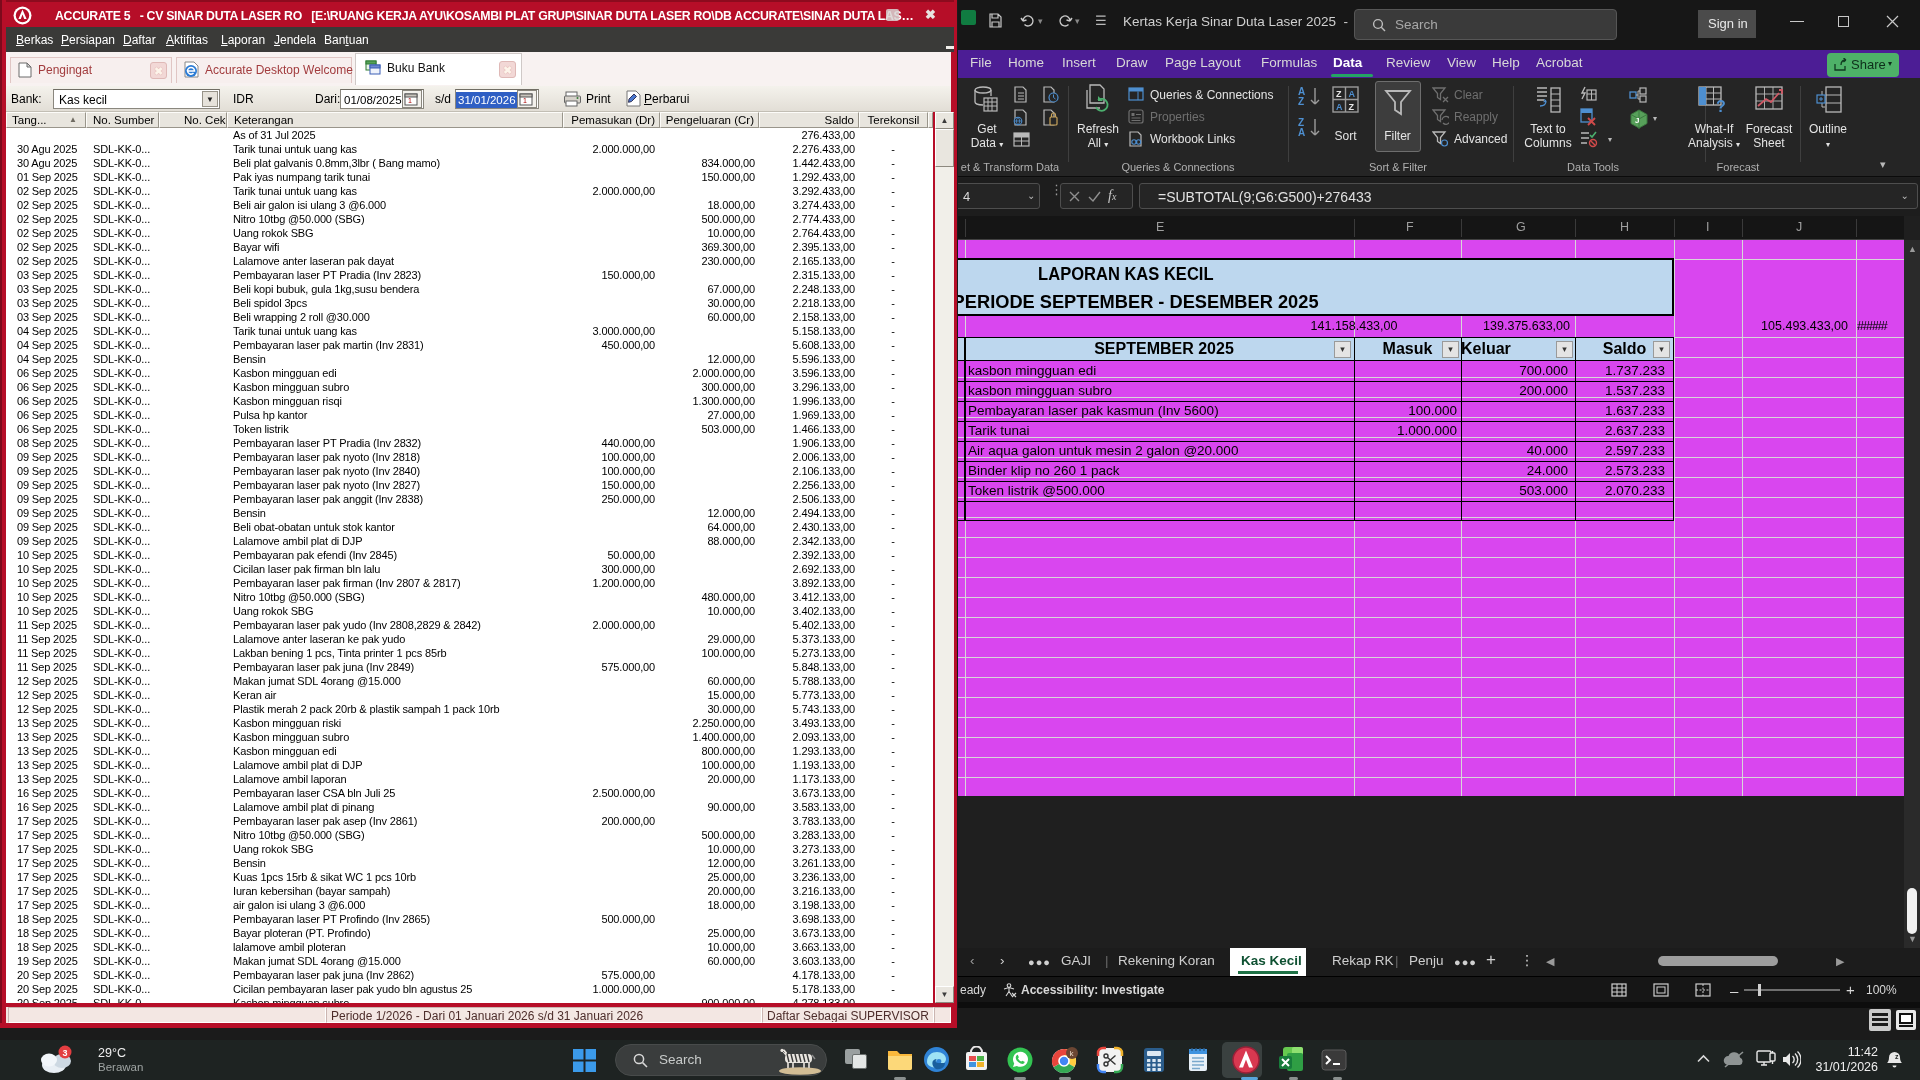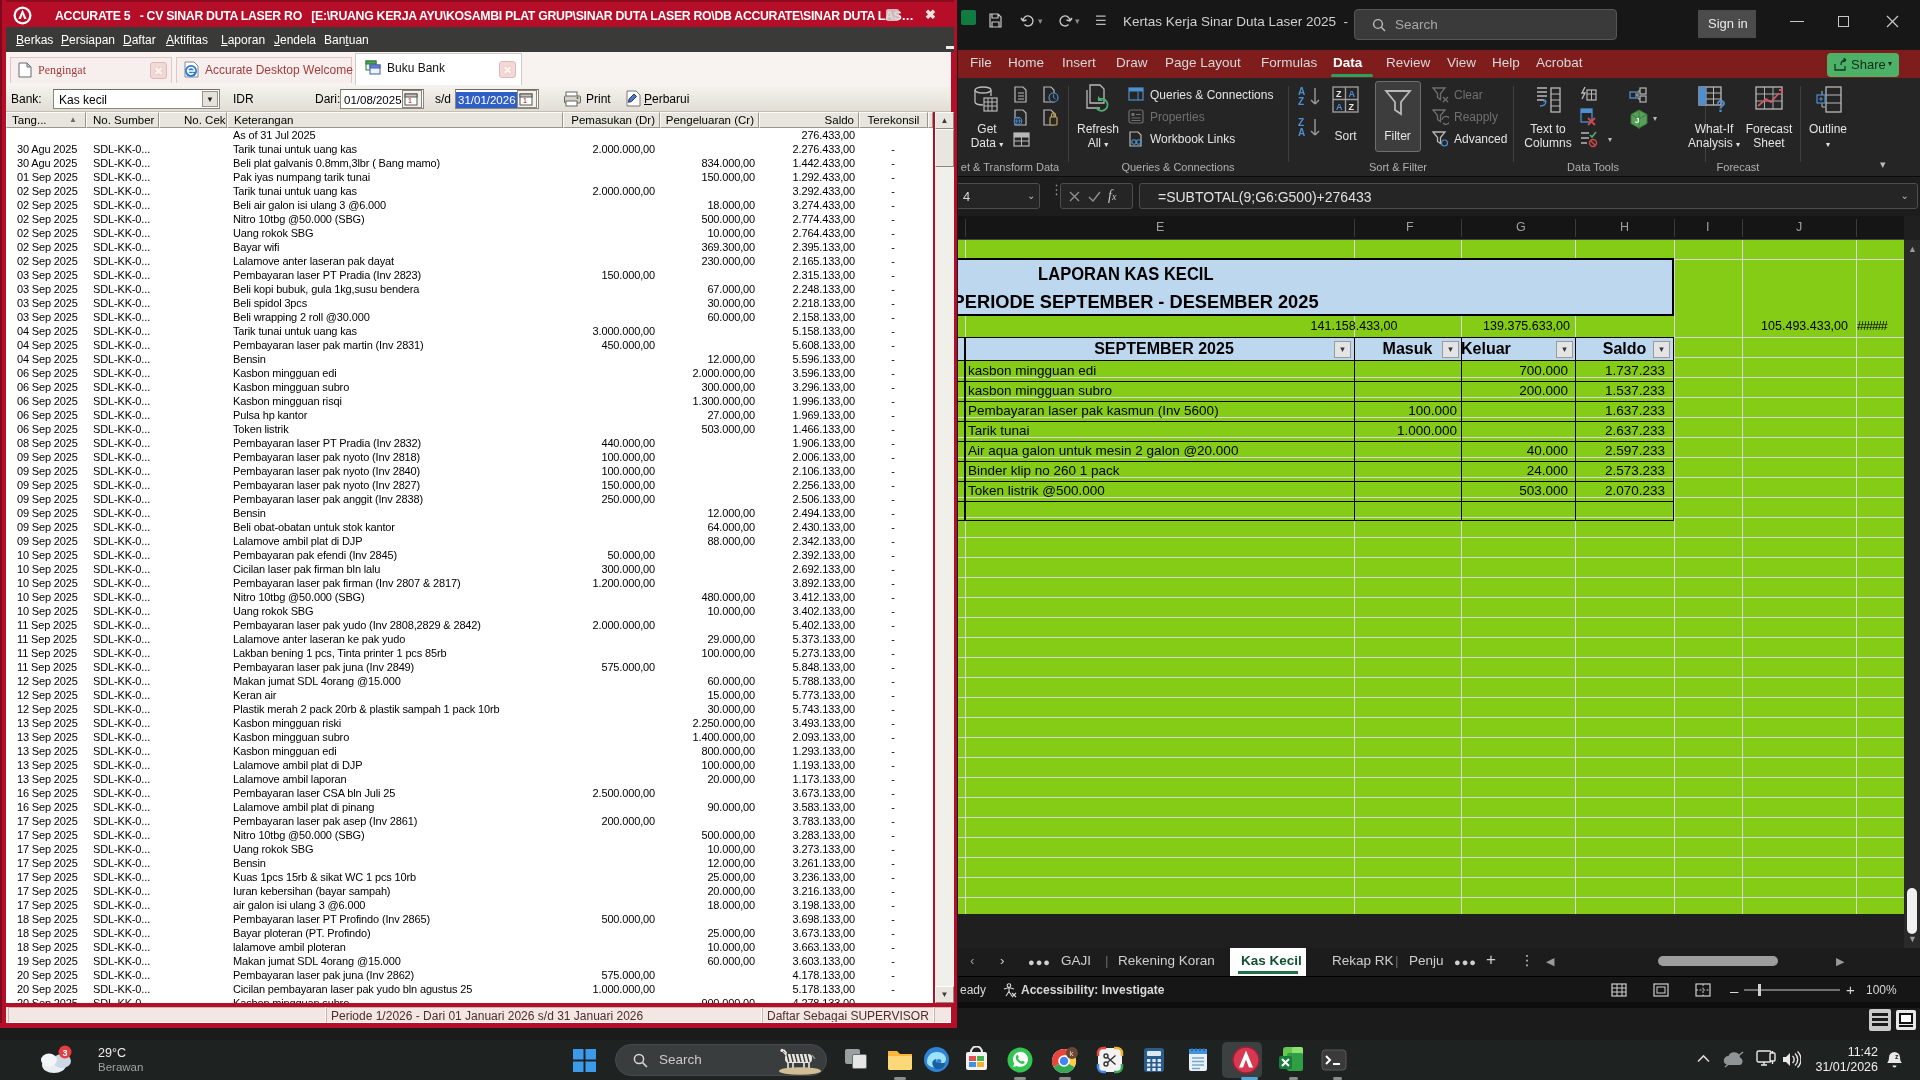--- a/index.html
+++ b/index.html
@@ -36,33 +36,33 @@
 #acc-sb { position:absolute; left:935px; top:112px; width:19px; height:891px; background:#f1efe9; }
 .sbtn { position:absolute; left:0; width:19px; height:17px; background:#e9e6df; border:1px solid #fff; border-right-color:#8d897f; border-bottom-color:#8d897f; color:#3b3b3b; font-size:8px; text-align:center; line-height:15px; }
 #acc-status { position:absolute; left:6px; top:1007px; width:945px; height:16px; background:#f3e7e3; }
 .sp { position:absolute; top:0; height:16px; border:1px solid #cbb5b1; border-bottom-color:#fff; border-right-color:#fff; font-size:12px; color:#4d2d2b; text-align:left; padding:1px 0 0 4px; white-space:nowrap; overflow:hidden; }
 
 .accbrd { position:absolute; background:#b60e28; }
 
 
 #xl { left:958px; top:0; width:962px; height:1008px; background:#1f1f1f; overflow:hidden; }
 #xl-title { position:absolute; left:0; top:0; width:962px; height:50px; background:#171717; }
-#xl-tabs { position:absolute; left:0; top:50px; width:962px; height:28px; background:#7f1d1d; }
+#xl-tabs { position:absolute; left:0; top:50px; width:962px; height:28px; background:#4c1d95; }
 #xl-tabs span { position:absolute; top:5px; font-size:13.5px; color:#d8d8d8; }
 #xl-ribbon { position:absolute; left:0; top:78px; width:962px; height:99px; background:#252525; border-bottom:1px solid #0b0b0b; }
 .rsep { position:absolute; top:8px; width:1px; height:76px; background:#3f3f3f; }
 .glabel { position:absolute; top:83px; font-size:11px; color:#b0b0b0; text-align:center; white-space:nowrap; }
 .rlb { position:absolute; font-size:12px; color:#e4e4e4; text-align:center; white-space:nowrap; }
 .rlbg { position:absolute; font-size:12px; color:#6f6f6f; white-space:nowrap; }
 #xl-fbar { position:absolute; left:0; top:178px; width:962px; height:38px; background:#1d1d1d; }
 .fbox { position:absolute; background:#252525; border:1px solid #4e4e4e; border-radius:3px; }
 #xl-cols { position:absolute; left:0; top:216px; width:946px; height:24px; background:#151515; border-bottom:1px solid #424242; }
 #xl-cols span { position:absolute; top:4px; font-size:12.5px; color:#9f9f9f; }
 .cgl { position:absolute; top:3px; width:1px; height:18px; background:#3a3a3a; }
-#xl-grid { position:absolute; left:0; top:240px; width:946px; height:674px; background:#84cc16; overflow:hidden; }
+#xl-grid { position:absolute; left:0; top:240px; width:946px; height:556px; background:#d946ef; overflow:hidden; }
 .gv { position:absolute; top:0; width:1px; height:708px; background:#d7d7d7; }
 .gh { position:absolute; left:0; width:946px; height:1px; background:#d7d7d7; }
 .xr { position:absolute; left:0; width:946px; height:20px; font-size:13.5px; color:#000; }
 .xr span { position:absolute; top:2px; white-space:nowrap; }
 .xk { left:10px; }
 .xm { left:296px; width:203px; text-align:right; }
 .xe { left:416px; width:194px; text-align:right; }
 .xs { left:516px; width:191px; text-align:right; }
 .fbtn { position:absolute; width:17px; height:17px; background:#e4e4e4; border:1px solid #9a9a9a; color:#333; font-size:9px; line-height:15px; text-align:center; }
 #xl-vsb { position:absolute; left:946px; top:240px; width:16px; height:708px; background:#2a2a2a; }
@@ -95,21 +95,21 @@
     <span style="left:14px"><u>B</u>erkas</span>
     <span style="left:59px"><u>P</u>ersiapan</span>
     <span style="left:121px"><u>D</u>aftar</span>
     <span style="left:164px"><u>A</u>ktifitas</span>
     <span style="left:219px"><u>L</u>aporan</span>
     <span style="left:272px"><u>J</u>endela</span>
     <span style="left:322px">Ban<u>t</u>uan</span>
   <div class="abs" style="left:944px;top:19px;width:9px;height:3px;background:#f0eeea"></div>
       </div>
   <div id="acc-tabs">
-    <div class="atab" style="left:4px;width:162px;font-family:Liberation Serif, serif;">
+    <div class="atab" style="left:4px;width:162px;">
       <svg class="abs" style="left:7px;top:4px" width="14" height="16" viewBox="0 0 14 16">
             <path d="M1 1 h8 l4 4 v10 h-12 z" fill="#fff" stroke="#6a6a6a"></path>
             <path d="M9 1 l4 4 h-4 z" fill="#d8d8d8" stroke="#6a6a6a"></path>
           </svg>
       <span class="abs" style="left:27px;top:5px">Pengingat</span>
       <div class="x" style="left:139px">✖</div>
     </div>
     <div class="atab" style="left:170px;width:176px;">
       <svg class="abs" style="left:6px;top:3px" width="17" height="18" viewBox="0 0 17 18">
             <path d="M2 1 h9 l4 4 v11 h-13 z" fill="#fff" stroke="#888"></path>

